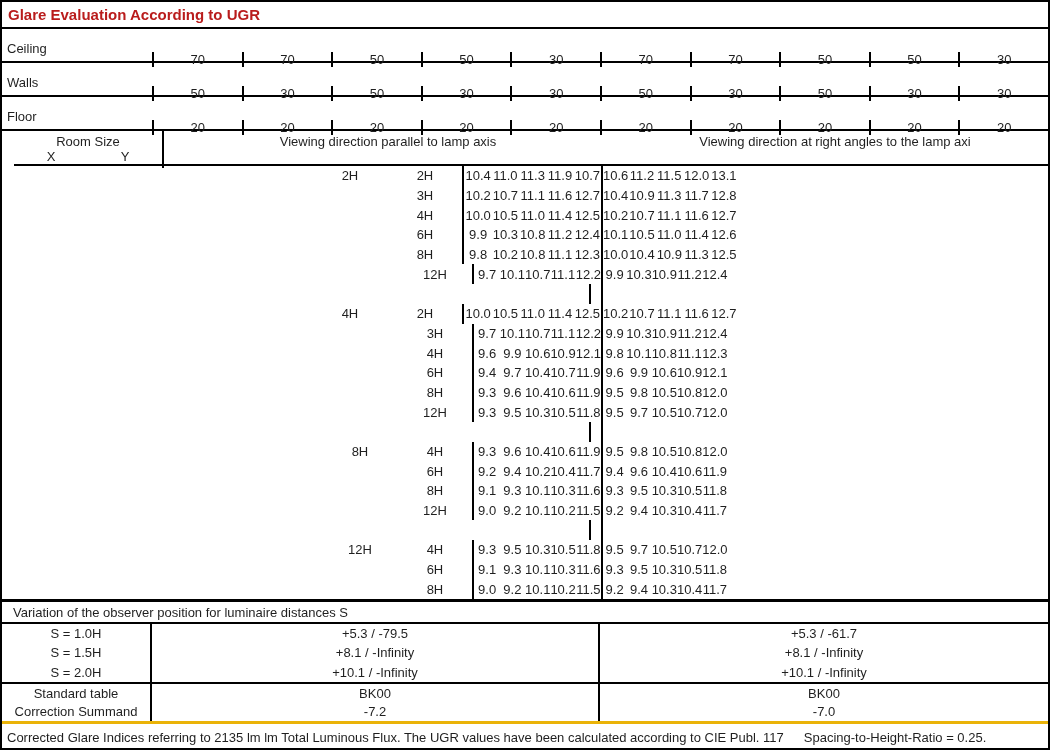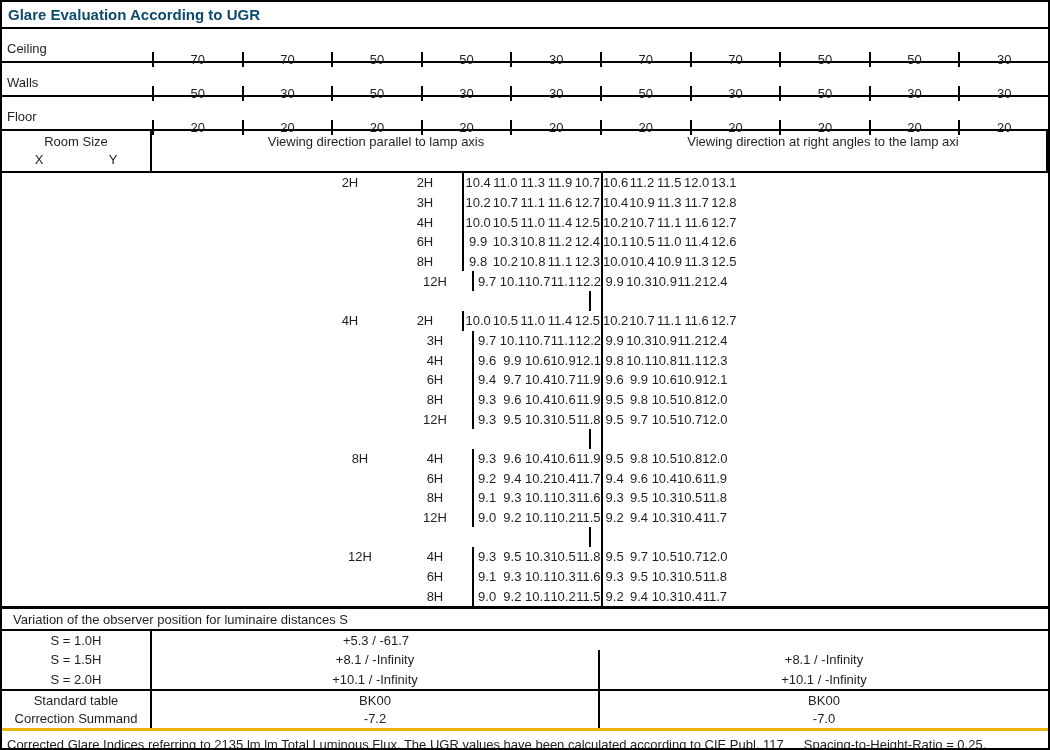--- a/index.html
+++ b/index.html
@@ -1,26 +1,26 @@
 <!DOCTYPE html>
 <html><head>
 <meta charset="utf-8">
 <style>
   * { box-sizing: border-box; margin: 0; padding: 0; }
   html, body { background: #fff; }
   body { width: 1050px; height: 750px; font-family: "Liberation Sans", "DejaVu Sans", sans-serif; }
   .sheet { width: 1050px; height: 750px; border: 2px solid #000; background: #fff; color: #1f1f1f; font-size: 13px; overflow: hidden; }
 
-  .title-row { height: 27px; border-bottom: 2px solid #000; font-weight: 700; font-size: 15px; color: #0c4a6e; padding: 4px 0 0 6px; }
+  .title-row { height: 27px; border-bottom: 2px solid #000; font-weight: 700; font-size: 15px; color: #b91c1c; padding: 4px 0 0 6px; }
 
   .surface-row { display: grid; grid-template-columns: 150px repeat(10, 1fr); height: 34px; border-bottom: 2px solid #000; }
   .s-label { display: flex; align-items: center; padding-left: 5px; }
   .s-val { display: flex; align-items: center; justify-content: center; border-left: 2px solid #000; margin-top: 23px; }
 
-  .room-header-row { display: grid; grid-template-columns: 150px 448px 448px; height: 42px; border-bottom: 2px solid #000; }
+  .room-header-row { display: grid; grid-template-columns: 150px 448px 448px; height: 35px; border-bottom: 2px solid #000; margin-left: 12px; }
   .rs-cell { border-right: 2px solid #000; display: flex; flex-direction: column; justify-content: space-between; padding: 3px 0 4px 0; }
   .rs-title { text-align: center; }
   .rs-xy { display: flex; }
   .rs-xy span { width: 50%; text-align: center; }
   .gh { text-align: center; padding-top: 3px; }
   .gh-left { border-right: 2px solid #000; }
 
   #data-grid { display: flex; flex-direction: column; height: 436px; border-bottom: 3px solid #000; align-items: center; }
   .data-row { flex: 1; display: grid; grid-template-columns: 75px 77px repeat(10, 1fr); }
   .data-row span { display: flex; align-items: center; justify-content: center; height: 100%; }
@@ -408,20 +408,21 @@
         <span class="vcell">10.4</span>
         <span class="vcell">11.7</span>
       </div>
     </div>
 
   <div class="variation-row">Variation of the observer position for luminaire distances S</div>
 
   <div id="s-rows">
       <div class="merge-row">
         <div class="m-label">S = 1.0H</div>
+        <div class="m-val mid">+5.3 / -79.5</div>
         <div class="m-val">+5.3 / -61.7</div>
       </div>
       <div class="merge-row">
         <div class="m-label">S = 1.5H</div>
         <div class="m-val mid">+8.1 / -Infinity</div>
         <div class="m-val">+8.1 / -Infinity</div>
       </div>
       <div class="merge-row">
         <div class="m-label">S = 2.0H</div>
         <div class="m-val mid">+10.1 / -Infinity</div>

